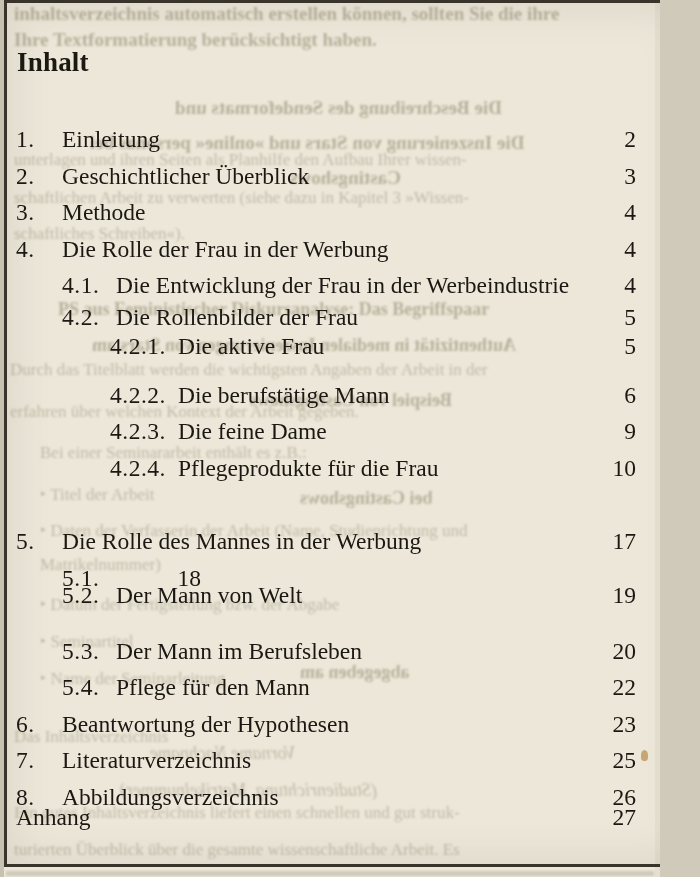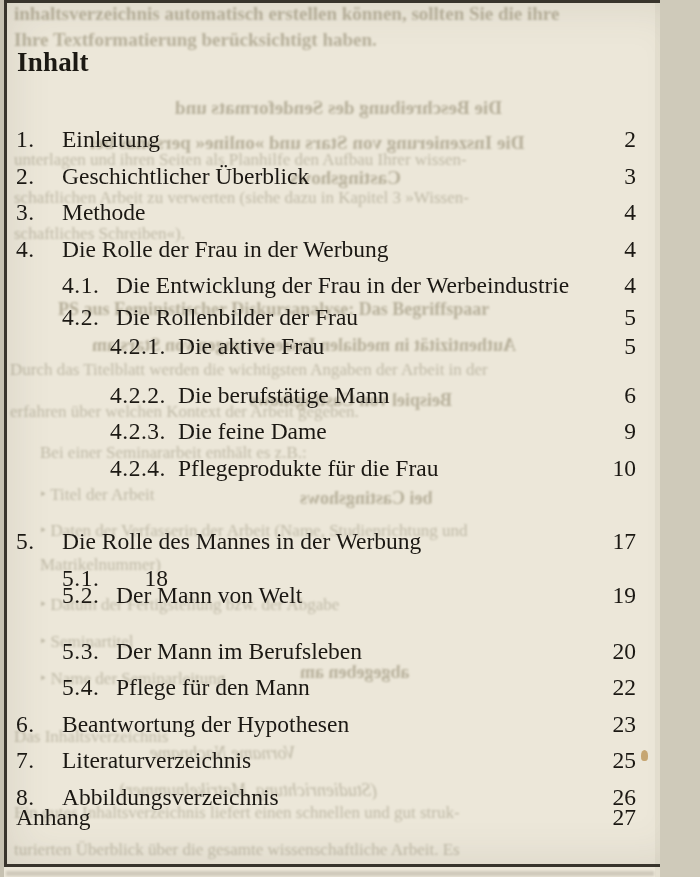--- a/index.html
+++ b/index.html
@@ -135,21 +135,21 @@
       <div class="toc-row lvl2" style="top: 328.95px;">
         <span class="toc-num">4.2.4.</span>
         <span class="toc-title">Pflegeprodukte für die Frau</span>
         <span class="toc-page">10</span>
       </div>
       <div class="toc-row lvl0" style="top: 402.05px;">
         <span class="toc-num">5.</span>
         <span class="toc-title">Die Rolle des Mannes in der Werbung</span>
         <span class="toc-page">17</span>
       </div>
-      <div class="toc-row lvl1" style="top: 438.6px;">
+      <div class="toc-row lvl1" style="top: 438.6px; gap: 33px;">
         <span class="toc-num">5.1.</span>
         <span class="toc-page">18</span>
       </div>
       <div class="toc-row lvl1" style="top: 456px;">
         <span class="toc-num">5.2.</span>
         <span class="toc-title">Der Mann von Welt</span>
         <span class="toc-page">19</span>
       </div>
       <div class="toc-row lvl1" style="top: 511.7px;">
         <span class="toc-num">5.3.</span>

